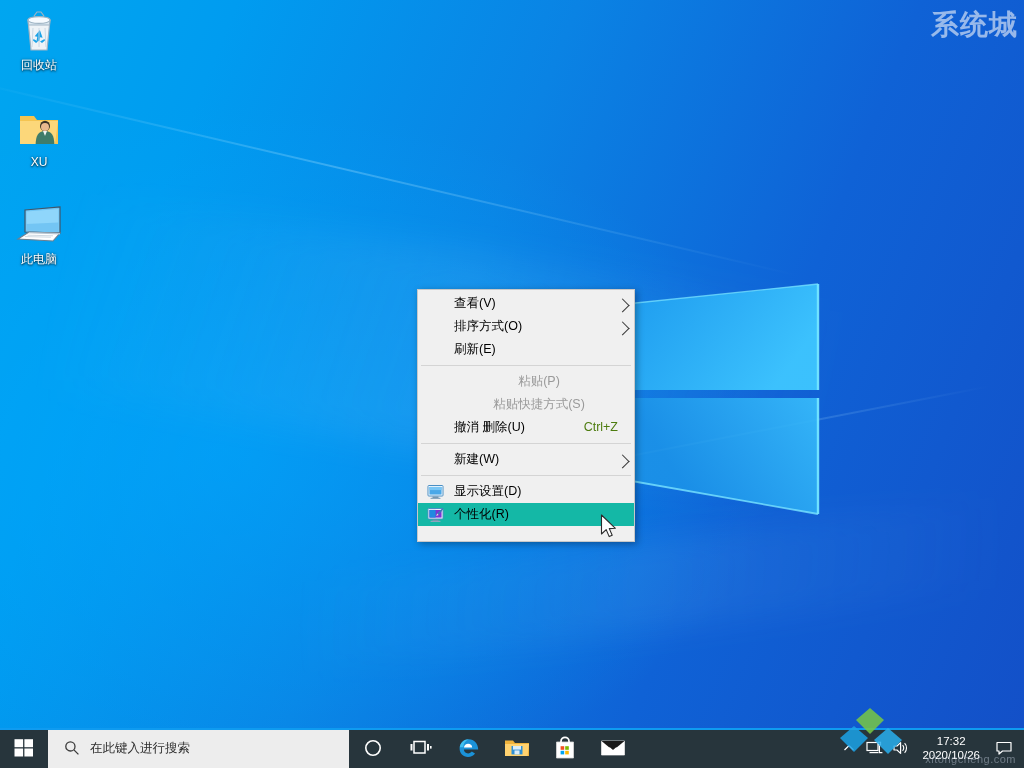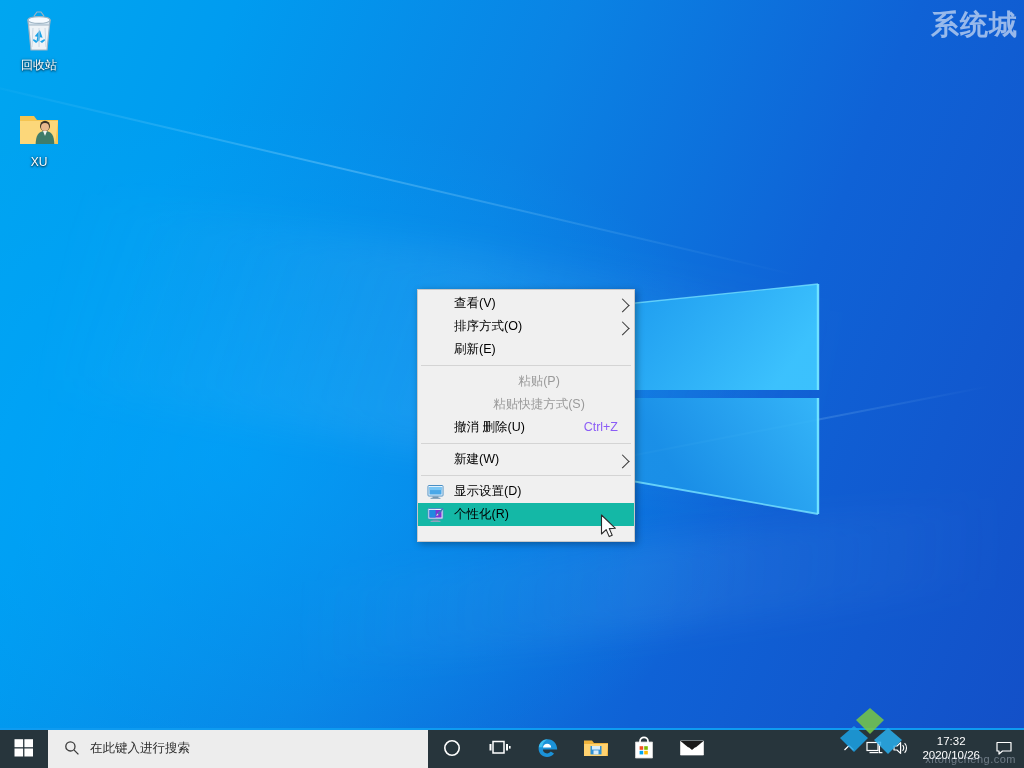--- a/index.html
+++ b/index.html
@@ -103,21 +103,21 @@
     line-height: 23px;
     padding-left: 36px;
     padding-right: 10px;
     white-space: nowrap;
     display: flex;
     align-items: center;
   }
   .menu-item .mi-label { flex: 0 0 auto; }
   .menu-item .mi-accel {
     margin-left: auto;
-    color: #8b5cf6;
+    color: #4d7c0f;
     font-size: 12.5px;
     padding-right: 6px;
   }
   .menu-item.disabled { color: #9a9a9a; justify-content: center; }
   .menu-item.hovered { background: #14b8a6; }
   .menu-item .mi-arrow {
     position: absolute;
     right: 10px; top: 50%;
     transform: translateY(-50%);
     width: 9px; height: 9px;
@@ -158,21 +158,21 @@
   #taskbar-topline {
     position: absolute;
     left: 0; top: 0; width: 1024px; height: 2px;
     background: #0f9bf0;
   }
   #start-button {
     width: 48px;
     display: flex; align-items: center; justify-content: center;
   }
   #search-box {
-    width: 380px;
+    width: 301px;
     background: #ededed;
     display: flex;
     align-items: center;
     gap: 10px;
     padding-left: 16px;
     box-sizing: border-box;
     color: #2a2a2a;
     font-size: 12.5px;
   }
   #search-placeholder { color: #2f2f2f; }
@@ -310,20 +310,32 @@
         <g>
           <ellipse cx="30" cy="21" rx="5" ry="5.2" fill="#3b3228"></ellipse>
           <ellipse cx="30" cy="22" rx="4" ry="4" fill="#e9b98f"></ellipse>
           <path d="M30 26 C23 26 21 31 20.6 39 L39.4 39 C39 31 37 26 30 26 Z" fill="#3f7c6a"></path>
           <path d="M28 26 L30 31 L32 26 Z" fill="#f0f4f3"></path>
         </g>
       </svg>
       <span class="label">XU</span>
     </div>
 
+    <div class="desk-icon" style="left:0px; top:202px;">
+      <svg class="glyph" viewBox="0 0 48 46">
+        <path d="M10 8 L45 5 L45 31 L10 30 Z" fill="#6fc5f5" stroke="#3f566b" stroke-width="1.2"></path>
+        <path d="M11.5 9.6 L43.5 6.9 L43.5 29.2 L11.5 28.5 Z" fill="#8fd6fb"></path>
+        <path d="M11.5 22 L43.5 20.6 L43.5 29.2 L11.5 28.5 Z" fill="#6ec2f2" opacity="0.85"></path>
+        <path d="M3 37 L14 30 L45 31 L38 39 Z" fill="#eef3f8" stroke="#6b7f90" stroke-width="1.1"></path>
+        <path d="M6 36.3 L14.6 31.2 L43 32 L37.5 37.8 Z" fill="#ffffff"></path>
+        <path d="M10 34.6 L36 35.2 M12.5 33.2 L38 33.8" stroke="#c2cfda" stroke-width="0.8"></path>
+        <path d="M14 30 L45 31 L45 32.4 L13.6 31.3 Z" fill="#b7c6d2"></path>
+      </svg>
+      <span class="label">此电脑</span>
+    </div>
   </div>
 
   <div id="context-menu">
 
     <div class="menu-item">
       <span class="mi-label">查看(V)</span>
       <span class="mi-arrow"></span>
     </div>
 
     <div class="menu-item">

